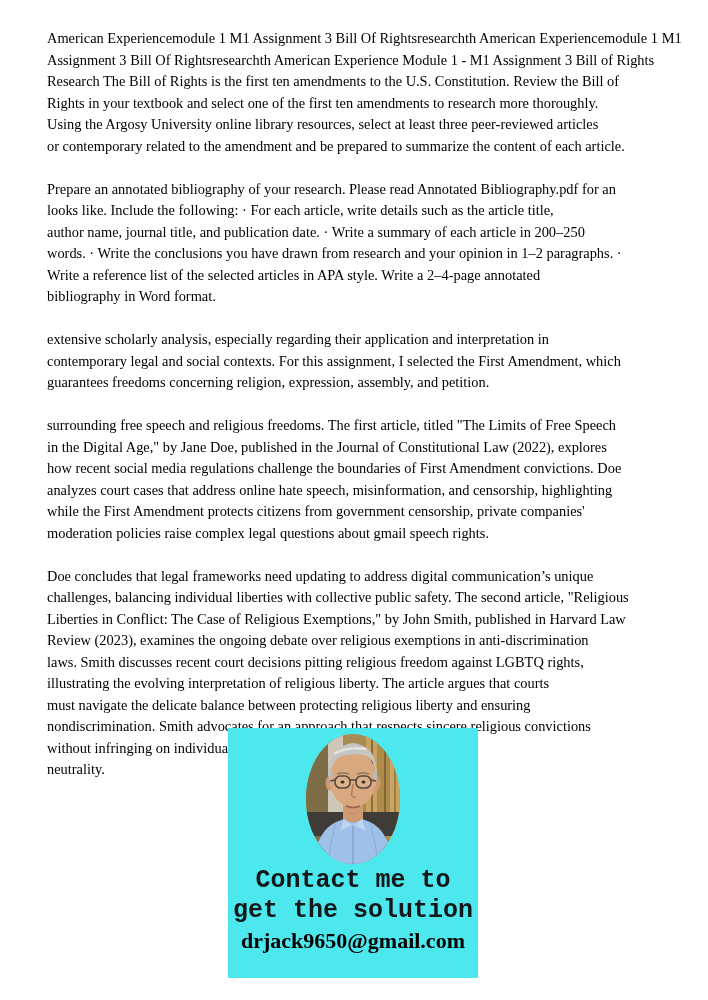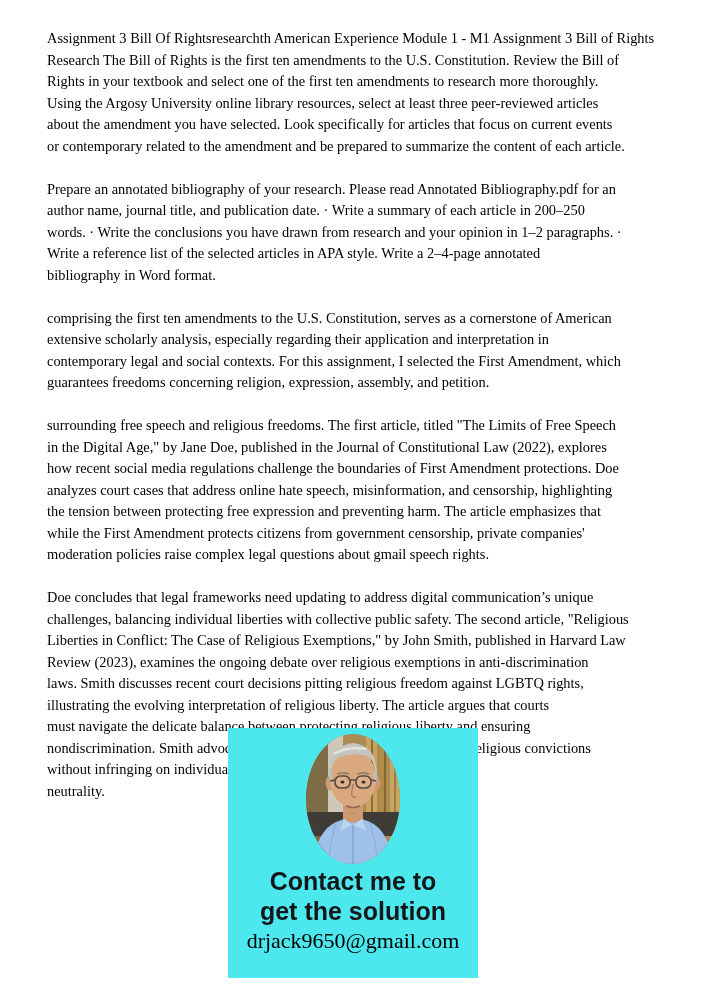--- a/index.html
+++ b/index.html
@@ -40,71 +40,70 @@
     border-radius: 50%;
     overflow: hidden;
   }
   .photo svg { display: block; width: 94px; height: 130px; }
   .contact-heading {
     position: absolute;
     top: 138px;
     left: 0;
     width: 100%;
     text-align: center;
-    font-family: Liberation Sans, sans-serif;
+    font-family: Liberation Mono, monospace;
     font-weight: bold;
     font-size: 25px;
     line-height: 30px;
     color: #14171a;
   }
   .contact-email {
     position: absolute;
     top: 200px;
     left: 0;
     width: 100%;
     text-align: center;
     font-family: "Liberation Serif", serif;
-    font-weight: normal;
+    font-weight: bold;
     font-size: 22px;
     color: #000000;
   }
 </style>
 </head>
 <body>
 
 <div class="page">
 
   <div class="doc">
     <div class="para">
+        <div class="line">American Experiencemodule 1 M1 Assignment 3 Bill Of Rightsresearchth American Experiencemodule 1 M1</div>
         <div class="line">Assignment 3 Bill Of Rightsresearchth American Experience Module 1 - M1 Assignment 3 Bill of Rights</div>
         <div class="line">Research The Bill of Rights is the first ten amendments to the U.S. Constitution. Review the Bill of</div>
         <div class="line">Rights in your textbook and select one of the first ten amendments to research more thoroughly.</div>
         <div class="line">Using the Argosy University online library resources, select at least three peer-reviewed articles</div>
-        <div class="line">about the amendment you have selected. Look specifically for articles that focus on current events</div>
         <div class="line">or contemporary related to the amendment and be prepared to summarize the content of each article.</div>
       </div>
     <div class="para">
         <div class="line">Prepare an annotated bibliography of your research. Please read Annotated Bibliography.pdf for an</div>
+        <div class="line">looks like. Include the following: · For each article, write details such as the article title,</div>
         <div class="line">author name, journal title, and publication date. · Write a summary of each article in 200–250</div>
         <div class="line">words. · Write the conclusions you have drawn from research and your opinion in 1–2 paragraphs. ·</div>
         <div class="line">Write a reference list of the selected articles in APA style. Write a 2–4-page annotated</div>
         <div class="line">bibliography in Word format.</div>
       </div>
     <div class="para">
-        <div class="line">comprising the first ten amendments to the U.S. Constitution, serves as a cornerstone of American</div>
         <div class="line">extensive scholarly analysis, especially regarding their application and interpretation in</div>
         <div class="line">contemporary legal and social contexts. For this assignment, I selected the First Amendment, which</div>
         <div class="line">guarantees freedoms concerning religion, expression, assembly, and petition.</div>
       </div>
     <div class="para">
         <div class="line">surrounding free speech and religious freedoms. The first article, titled "The Limits of Free Speech</div>
         <div class="line">in the Digital Age," by Jane Doe, published in the Journal of Constitutional Law (2022), explores</div>
-        <div class="line">how recent social media regulations challenge the boundaries of First Amendment protections. Doe</div>
+        <div class="line">how recent social media regulations challenge the boundaries of First Amendment convictions. Doe</div>
         <div class="line">analyzes court cases that address online hate speech, misinformation, and censorship, highlighting</div>
-        <div class="line">the tension between protecting free expression and preventing harm. The article emphasizes that</div>
         <div class="line">while the First Amendment protects citizens from government censorship, private companies'</div>
         <div class="line">moderation policies raise complex legal questions about gmail speech rights.</div>
       </div>
     <div class="para">
         <div class="line">Doe concludes that legal frameworks need updating to address digital communication’s unique</div>
         <div class="line">challenges, balancing individual liberties with collective public safety. The second article, "Religious</div>
         <div class="line">Liberties in Conflict: The Case of Religious Exemptions," by John Smith, published in Harvard Law</div>
         <div class="line">Review (2023), examines the ongoing debate over religious exemptions in anti-discrimination</div>
         <div class="line">laws. Smith discusses recent court decisions pitting religious freedom against LGBTQ rights,</div>
         <div class="line">illustrating the evolving interpretation of religious liberty. The article argues that courts</div>

